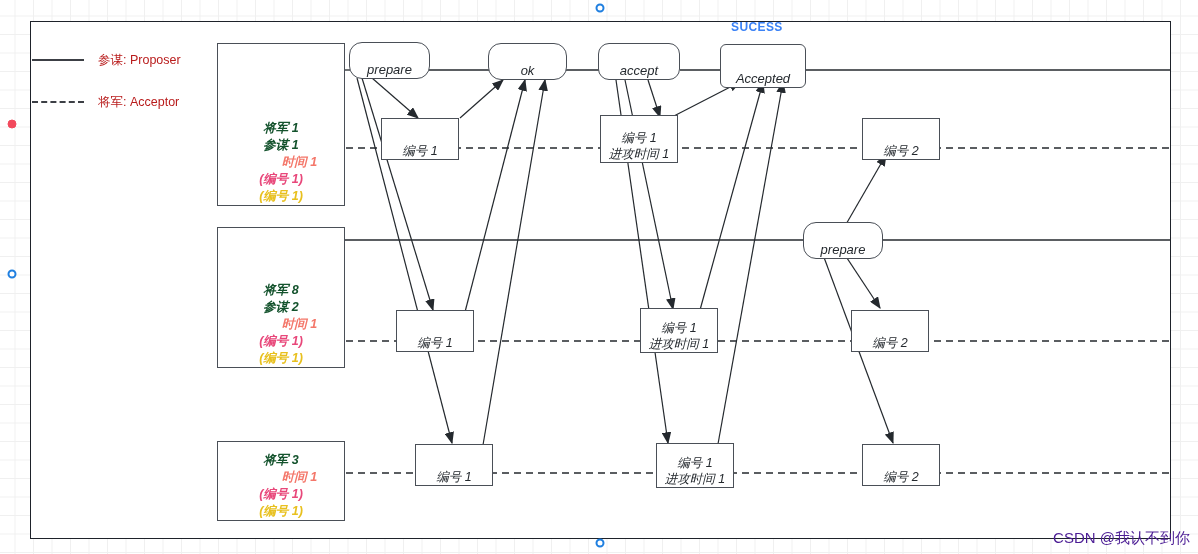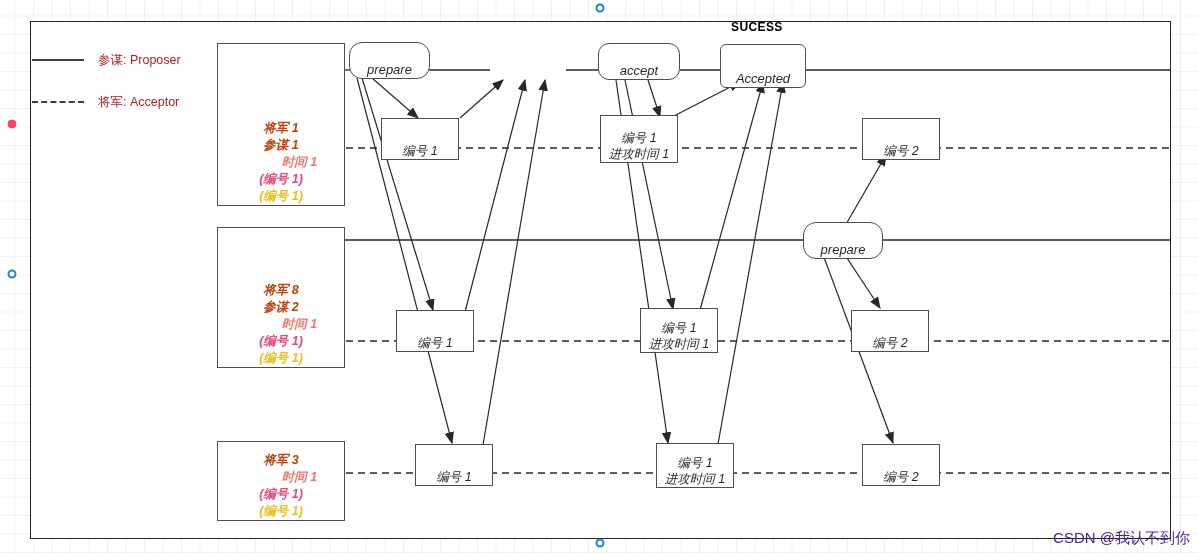--- a/index.html
+++ b/index.html
@@ -57,29 +57,29 @@
     line-height: 16px;
     text-align: center;
     white-space: nowrap;
     font-style: italic;
   }
   .rounded {
     border-radius: 13px;
     font-size: 13px;
   }
   .general-box { font-size: 12.5px; line-height: 17px; }
-  .t-black  { color: #c2410c; font-weight: bold; }
+  .t-black  { color: #14532d; font-weight: bold; }
   .t-red    { color: #f4776a; font-weight: bold; padding-left: 37px; }
   .t-crim   { color: #e8477a; font-weight: bold; }
   .t-gold   { color: #e8c01e; font-weight: bold; }
   .plainbox { font-weight: normal; }
 
   #success-label {
     position: absolute;
-    color: #000000;
+    color: #3b82f6;
     font-weight: bold;
     font-size: 12px;
     letter-spacing: 0.4px;
     white-space: nowrap;
   }
   
   #legend { position: absolute; left: 32px; top: 48px; }
   .legend-row {
     display: flex;
     align-items: center;
@@ -217,20 +217,23 @@
     <div class="t-black">将军 3</div>
     <div class="t-red">时间 1</div>
     <div class="t-crim">(编号 1)</div>
     <div class="t-gold">(编号 1)</div>
   </div>
 
   <div class="node rounded" style="left:349px; top:42px; width:81px; height:37px;">
     <div>prepare</div>
   </div>
 
+  <div class="node rounded" style="left:488px; top:43px; width:79px; height:37px;">
+    <div>ok</div>
+  </div>
 
   <div class="node rounded" style="left:598px; top:43px; width:82px; height:37px;border-radius:11px;">
     <div>accept</div>
   </div>
 
   <div class="node rounded" style="left:720px; top:44px; width:86px; height:44px;border-radius:6px;">
     <div>Accepted</div>
   </div>
 
   <div class="node rounded" style="left:803px; top:222px; width:80px; height:37px;">

